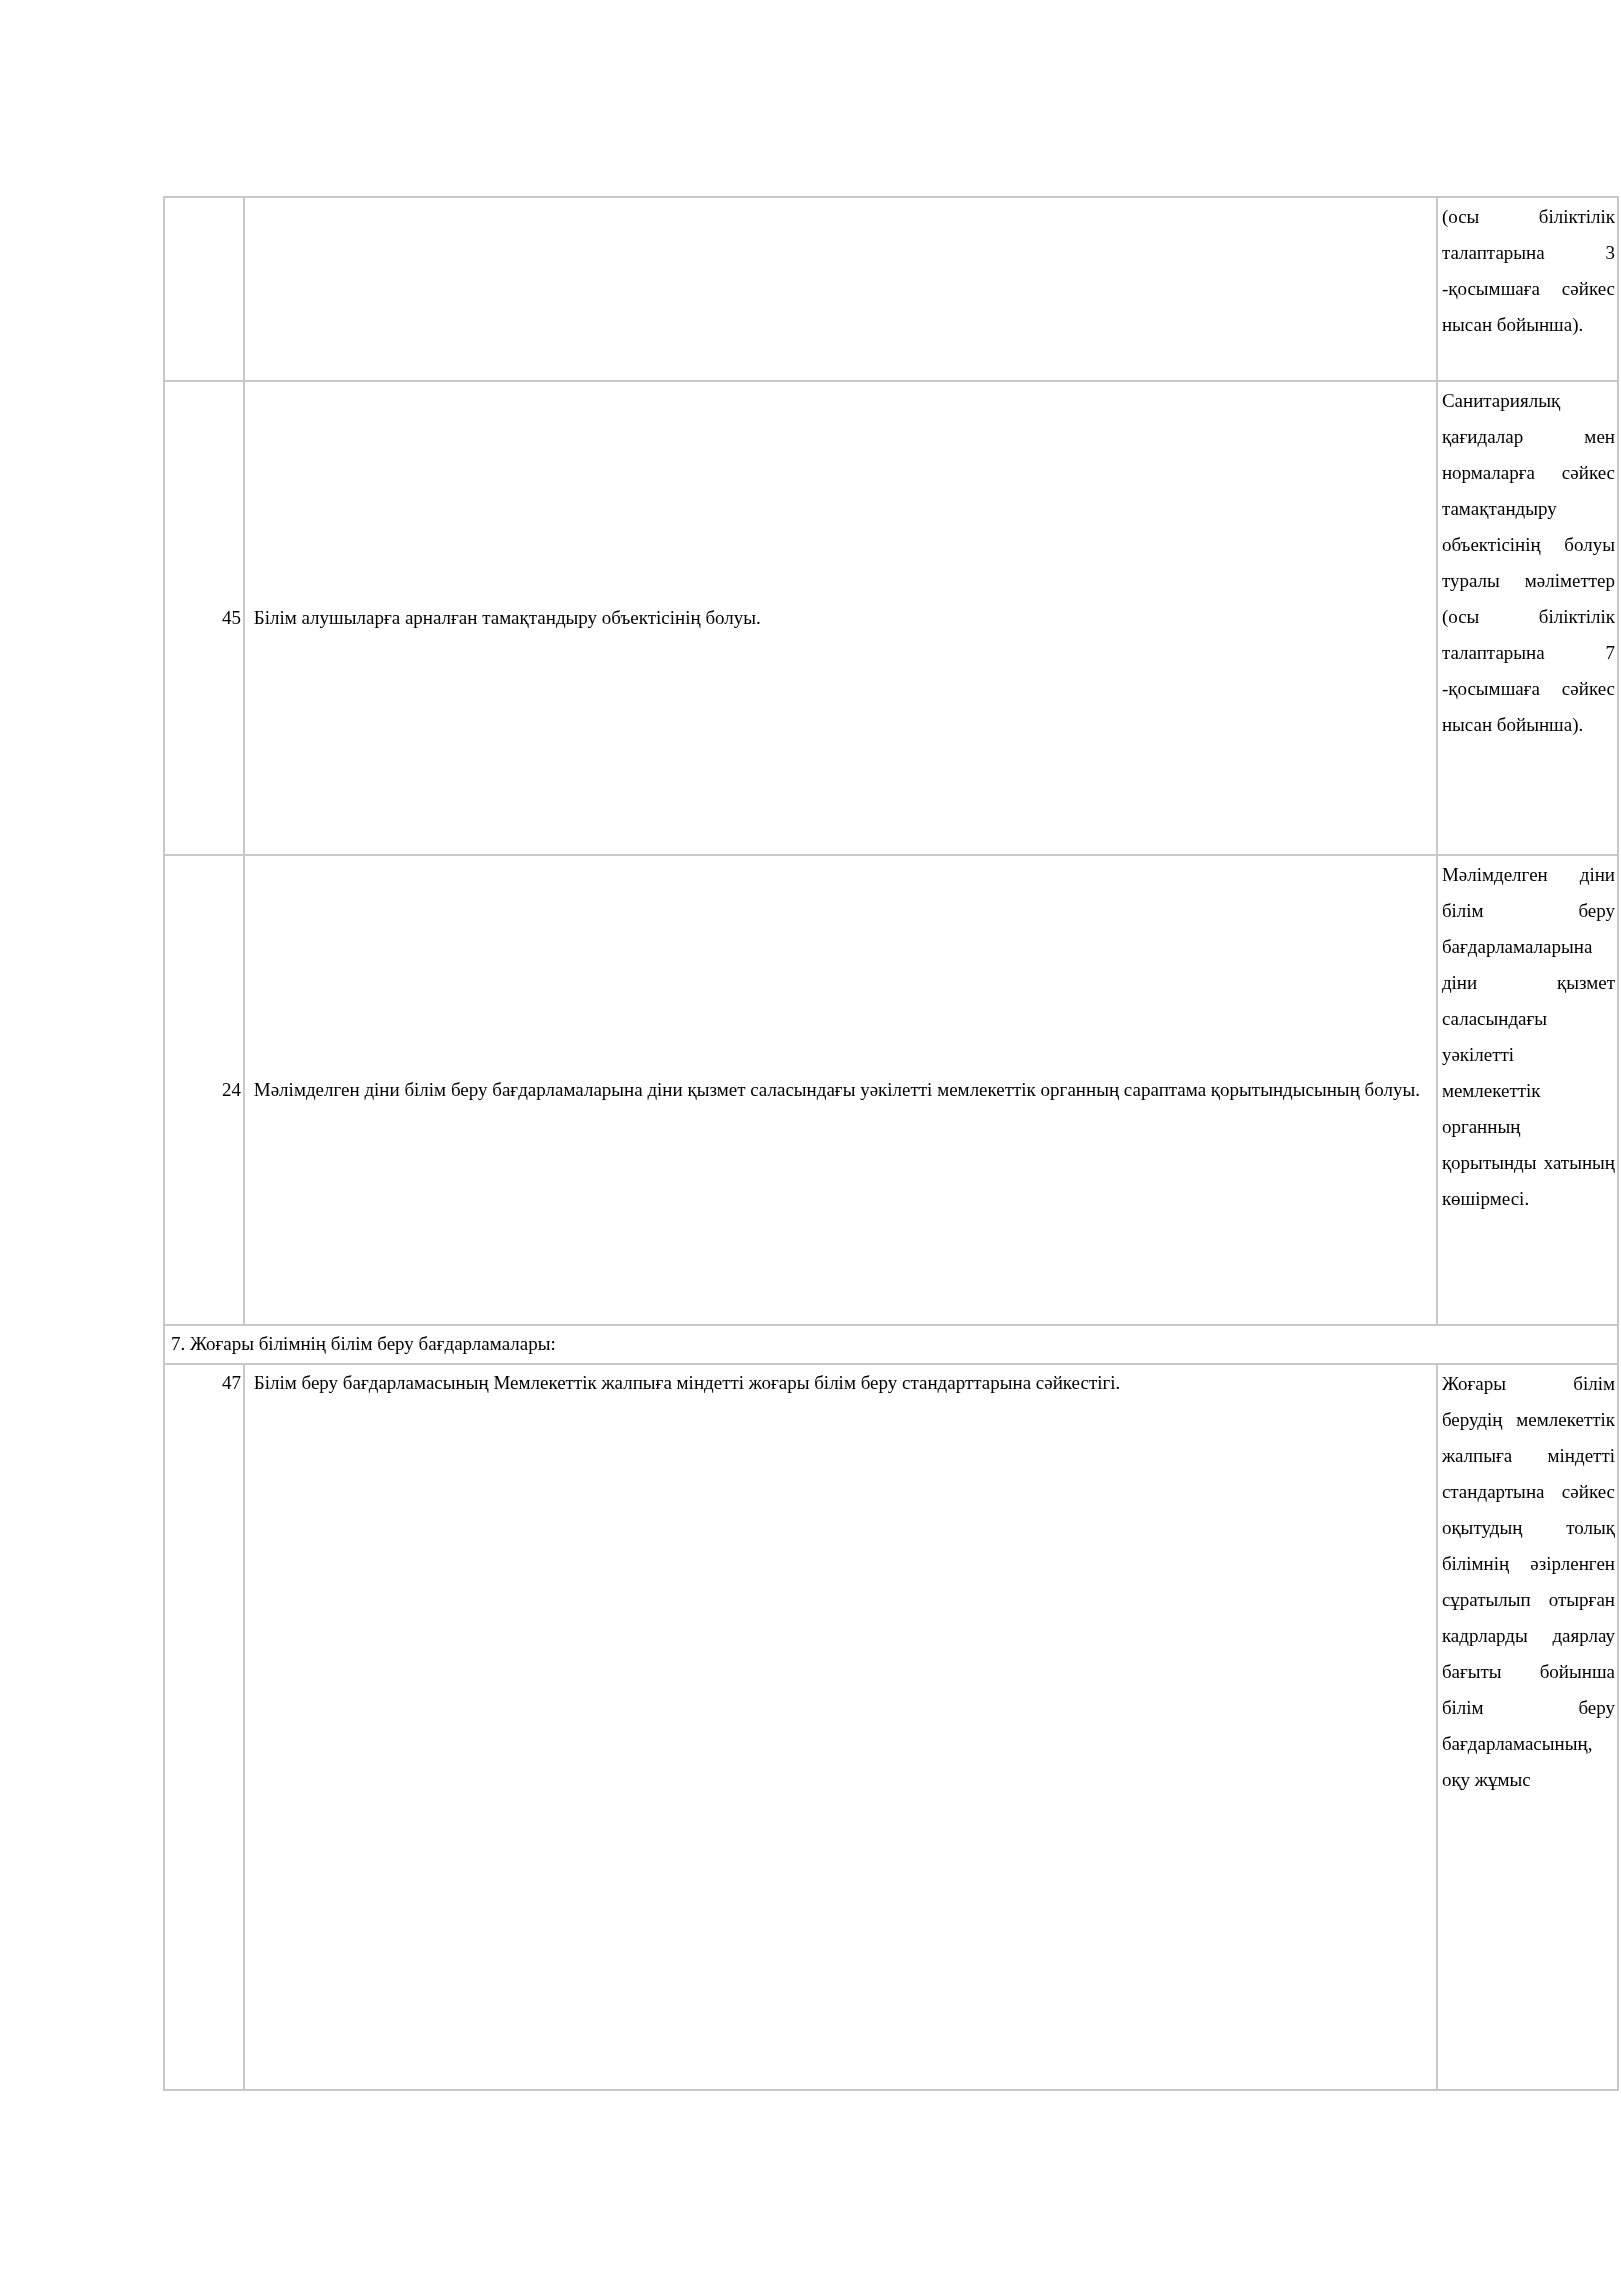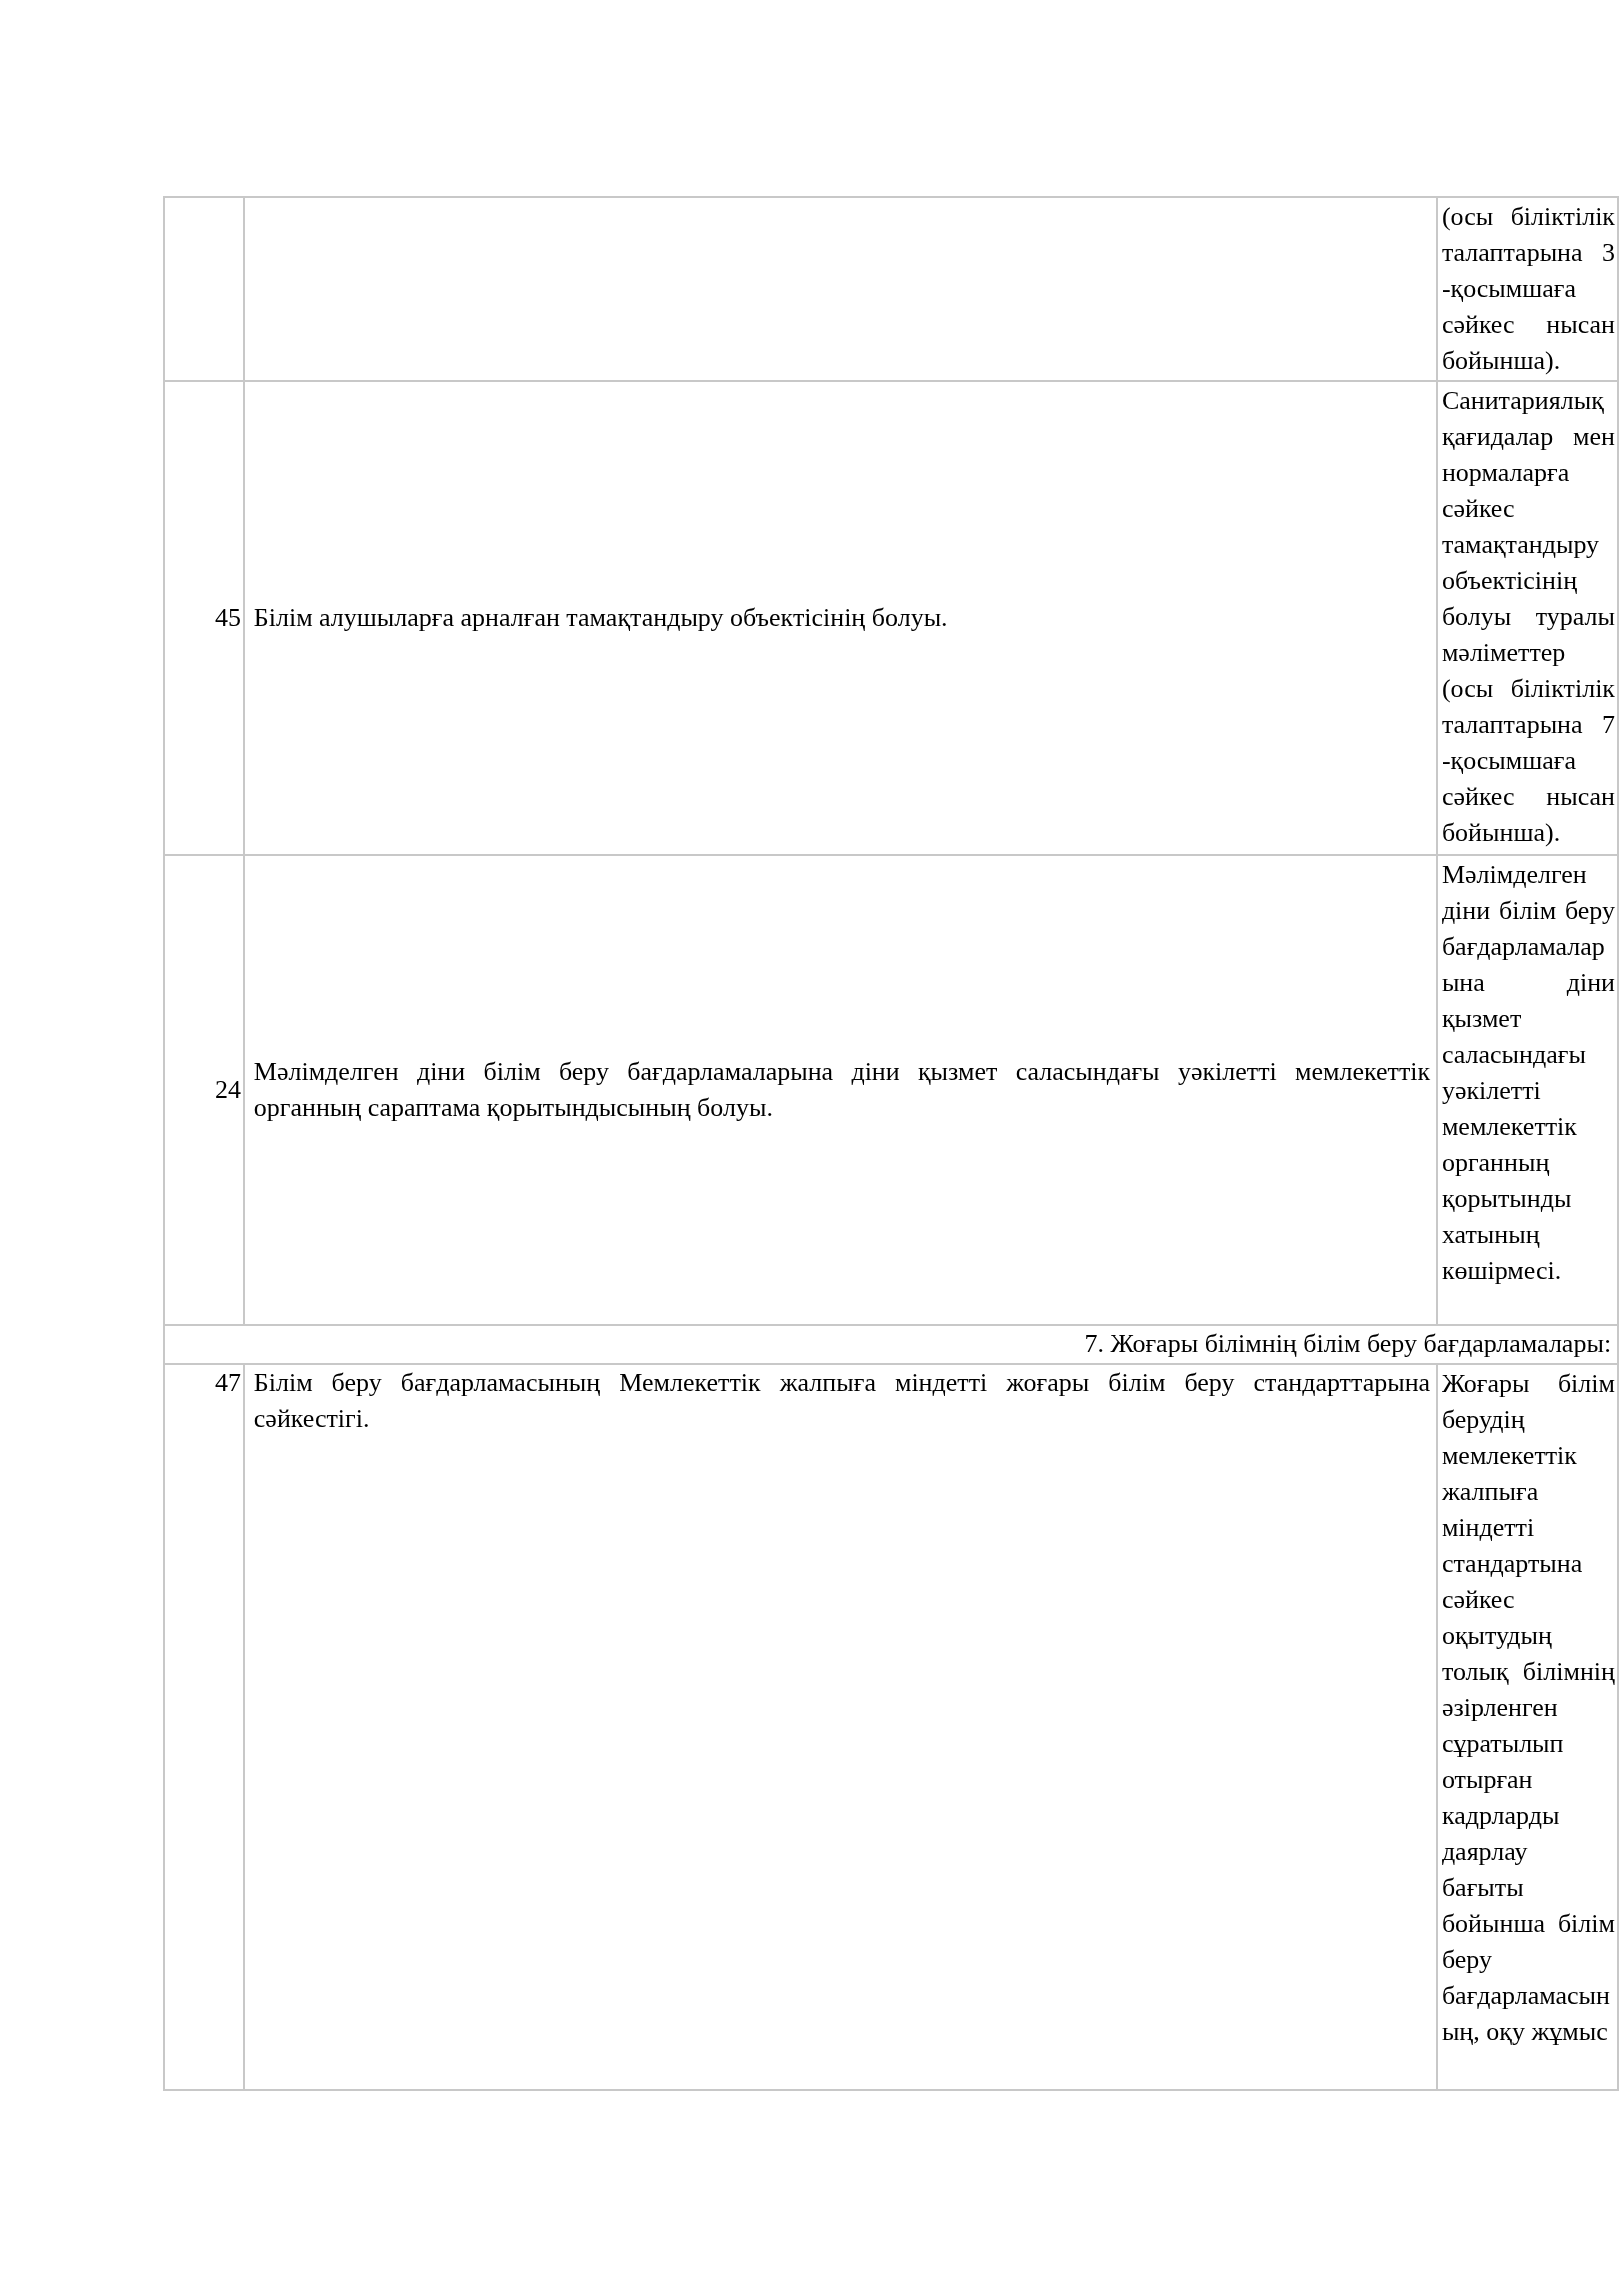--- a/index.html
+++ b/index.html
@@ -20,21 +20,21 @@
     background: #ffffff;
     overflow: hidden;
   }
   table.req-table {
     position: absolute;
     left: 163px;
     top: 196px;
     width: 1455px;
     border-collapse: collapse;
     table-layout: fixed;
-    font-size: 26px;
+    font-size: 19px;
     line-height: 36px;
   }
   table.req-table td {
     border: 2px solid #c8c8c8;
     vertical-align: top;
     overflow: hidden;
   }
   td.cell-num {
     padding: 0 2px 0 4.9px;
     text-align: right;
@@ -48,21 +48,21 @@
     text-align: justify;
     overflow-wrap: break-word;
     word-wrap: break-word;
   }
   tr.v-mid td.cell-num,
   tr.v-mid td.cell-criteria {
     vertical-align: middle;
   }
   td.cell-section {
     padding: 0 5.9px;
-    text-align: right;
+    text-align: left;
     vertical-align: middle;
     white-space: nowrap;
     overflow: hidden;
   }
 </style>
 </head>
 <body>
 
 <div class="doc-page">
   <table class="req-table">

